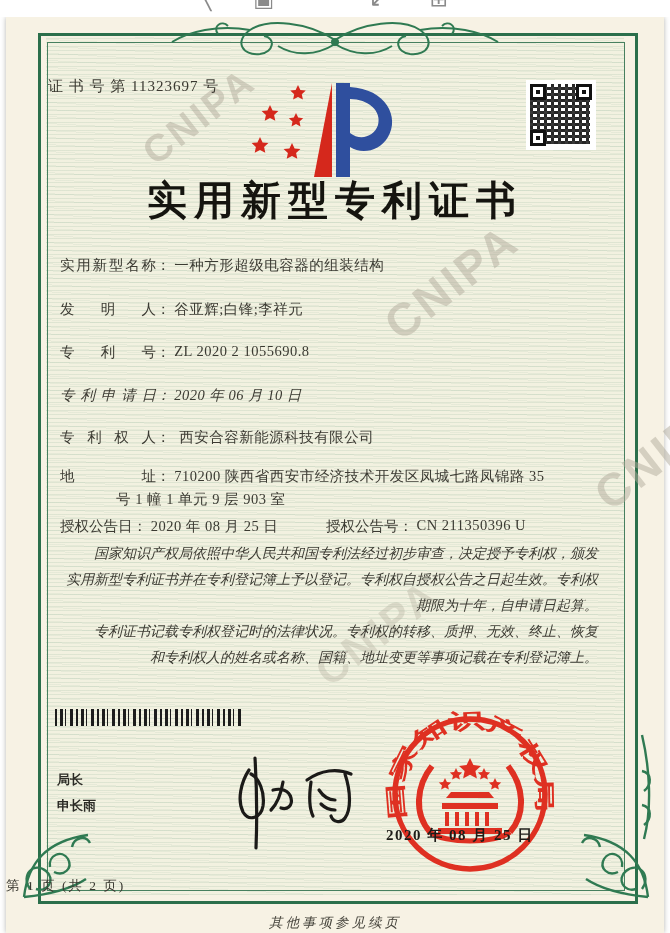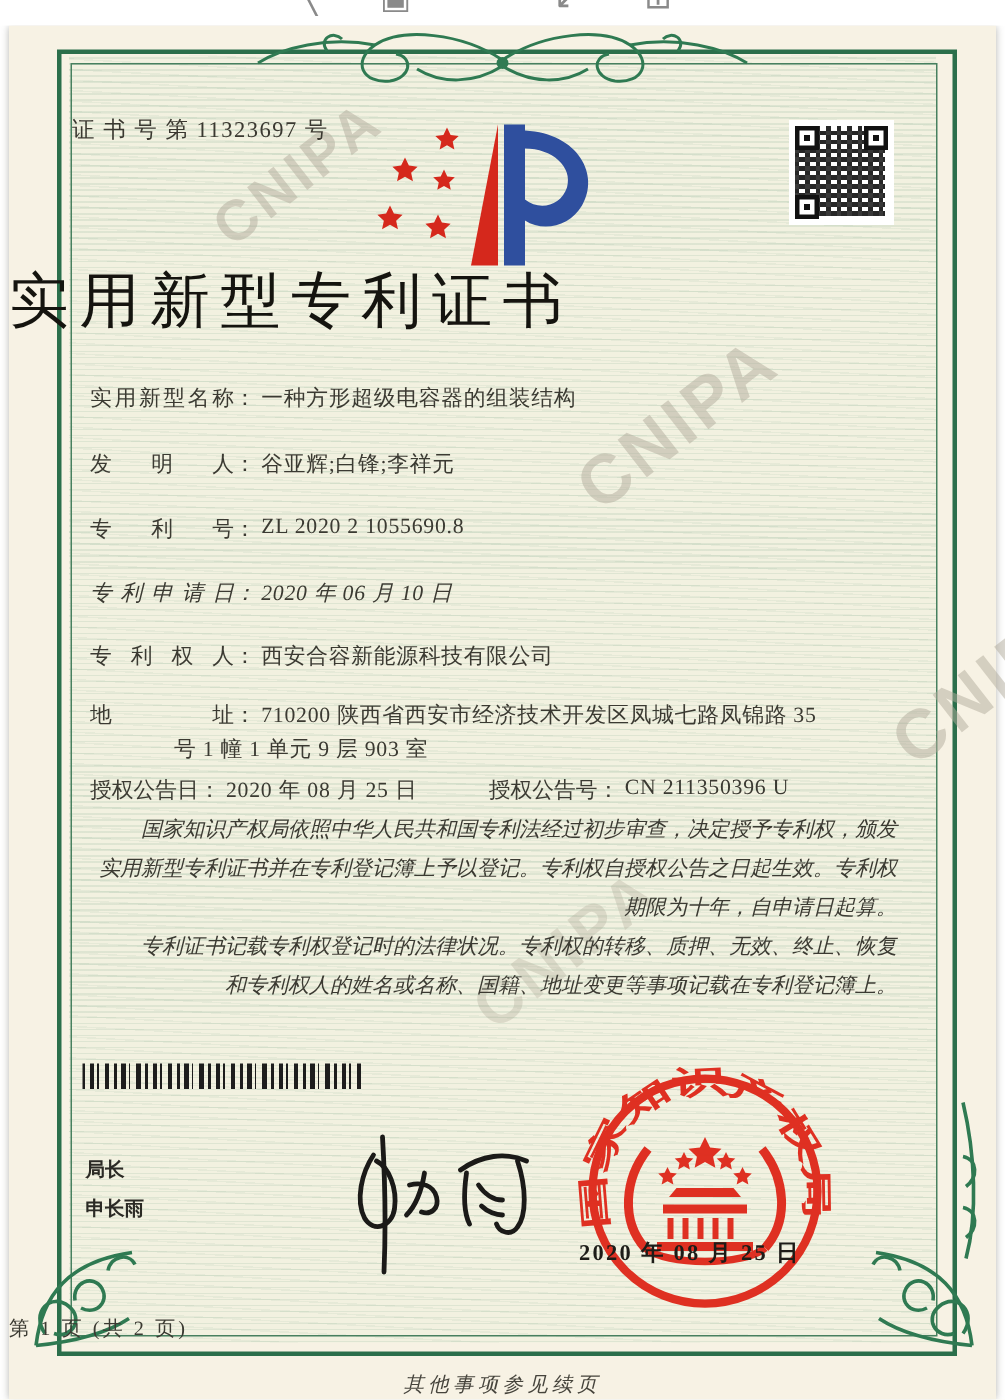--- a/index.html
+++ b/index.html
@@ -27,28 +27,28 @@
   .cert-no{position:absolute;left:42px;top:60px;font-size:15px;letter-spacing:1px;color:#3a3830;}
   .logo{position:absolute;left:238px;top:64px;}
   .qr{position:absolute;left:520px;top:63px;width:66px;height:66px;background:#fff;padding:2px;}
   .qr-data{position:absolute;left:4px;top:4px;width:60px;height:60px;opacity:.92;
     background-image:repeating-linear-gradient(0deg,#151515 0 3px,transparent 3px 6px),
                      repeating-linear-gradient(90deg,#151515 0 3px,transparent 3px 7px);
     background-blend-mode:screen;}
   .qr-finder{position:absolute;width:10px;height:10px;border:3px solid #111;background:#fff;}
   .qr-dot{position:absolute;left:3px;top:3px;width:4px;height:4px;background:#111;}
   .qf-tl{left:4px;top:4px;} .qf-tr{right:4px;top:4px;} .qf-bl{left:4px;bottom:4px;}
-  .title{position:absolute;left:0;top:156px;width:658px;font-size:40px;font-weight:400;
+  .title{position:absolute;left:0;top:156px;width:658px;text-align:center;font-size:40px;font-weight:700;
          letter-spacing:7px;color:#15140f;}
   
   .frow{position:absolute;left:54px;font-size:14.5px;color:#3b3a32;white-space:nowrap;}
   .flabel{display:inline-block;width:96px;text-align:justify;text-align-last:justify;vertical-align:top;}
   .fcolon{display:inline-block;vertical-align:top;}
   .fvalue{display:inline-block;letter-spacing:.5px;vertical-align:top;}
-  .r1{top:239px;} .r2{top:283px;} .r3{top:326px;} .r4{top:369px;font-style:italic;} .r5{top:411px;} .r6{top:450px;}
+  .r1{top:239px;} .r2{top:283px;} .r3{top:326px;} .r4{top:369px;font-style:italic;} .r5{top:411px;font-family:Liberation Mono, monospace;} .r6{top:450px;}
   .addr2{display:block;margin-left:56px;margin-top:4px;}
   .r7{top:500px;}
   .grant-right{margin-left:44px;}
   .grant-label{display:inline-block;}
   
   .paras{position:absolute;left:48px;top:524px;width:544px;font-style:italic;font-size:14px;
          line-height:26px;color:#3b3a32;text-align:right;}
   .paras p{margin:0;text-indent:2.2em;}
   
   .barcode{position:absolute;left:49px;top:692px;width:186px;height:17px;

